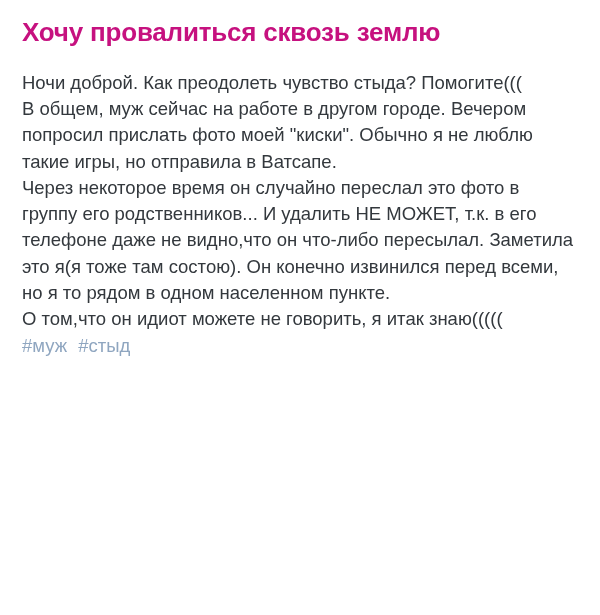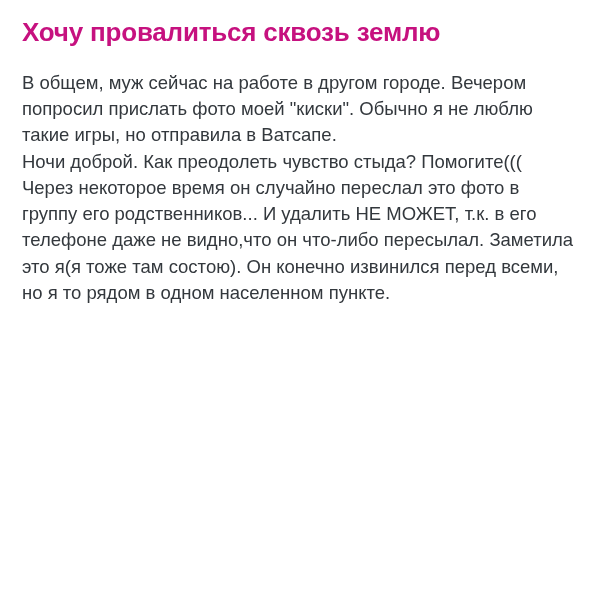--- a/index.html
+++ b/index.html
@@ -60,18 +60,25 @@
   }
 </style>
 </head>
 <body>
 
 <div class="post">
 
   <h1 class="post-title">Хочу провалиться сквозь землю</h1>
 
   <div class="post-body">
+    <p>Ночи доброй. Как преодолеть чувство стыда? Помогите(((</p>
     <p>В общем, муж сейчас на работе в другом городе. Вечером попросил прислать фото моей "киски". Обычно я не люблю такие игры, но отправила в Ватсапе.</p>
-    <p>Ночи доброй. Как преодолеть чувство стыда? Помогите(((</p>
     <p>Через некоторое время он случайно переслал это фото в группу его родственников... И удалить НЕ МОЖЕТ, т.к. в его телефоне даже не видно,что он что-либо пересылал. Заметила это я(я тоже там состою). Он конечно извинился перед всеми, но я то рядом в одном населенном пункте.</p>
+    <p class="last-line">
+      <span class="tail">О том,что он идиот можете не говорить, я итак знаю(((((</span>
+      <span class="tags">
+        <a class="tag" href="#">#муж</a>
+        <a class="tag" href="#">#стыд</a>
+      </span>
+    </p>
   </div>
 
 </div>
 
 </body></html>

